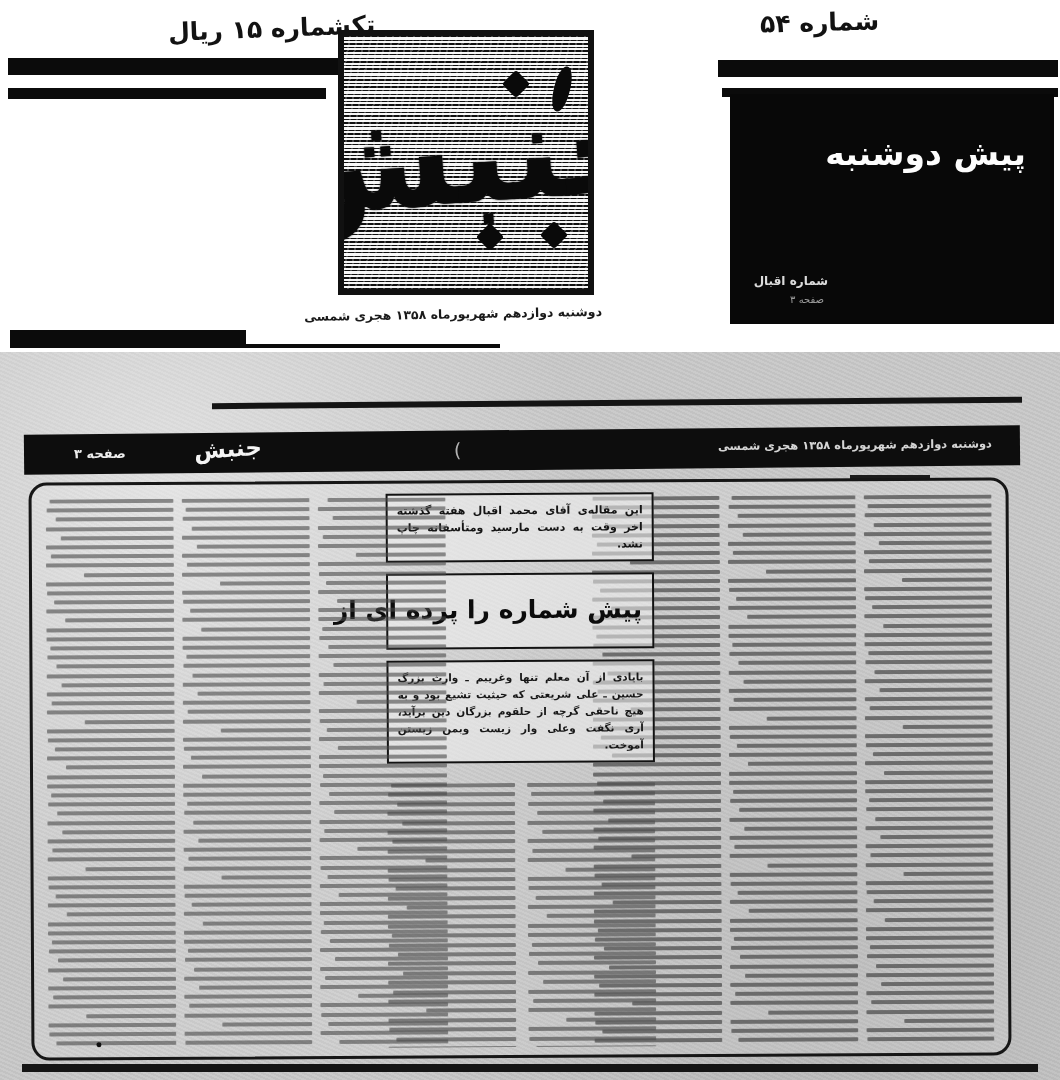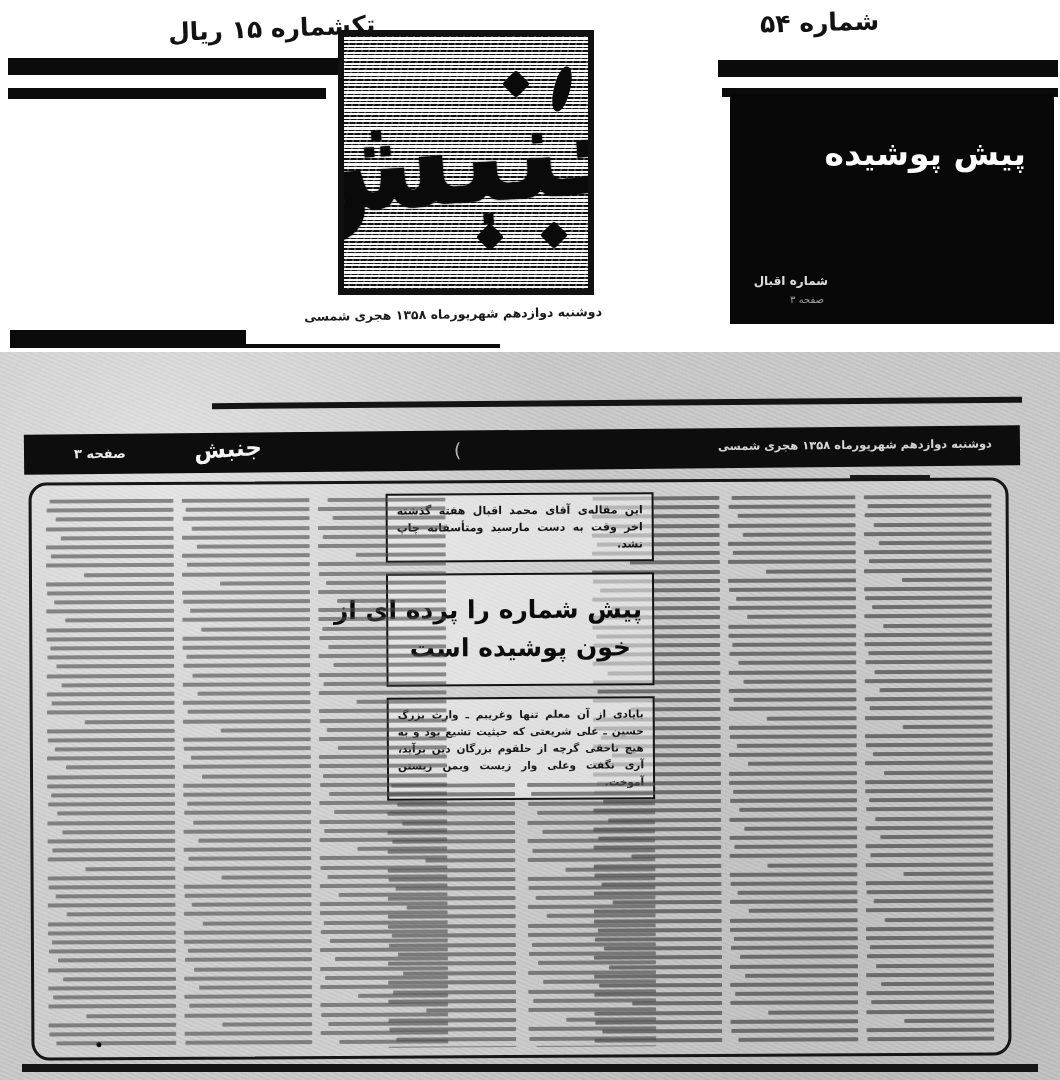--- a/index.html
+++ b/index.html
@@ -398,21 +398,21 @@
     <span class="diamond" id="d1"></span>
     <span class="diamond" id="d2"></span>
     <span class="diamond" id="d3"></span>
     <span class="diamond" id="d4"></span>
     <div id="logo-word">جنبش</div>
   </div>
 
   <div id="date-line">دوشنبه دوازدهم شهریورماه ۱۳۵۸ هجری شمسی</div>
 
   <div class="black-box" id="box-right">
-    <div class="right-line" id="rline1">پیش پوشیده</div>
+    <div class="right-line" id="rline1">پیش دوشنبه</div>
     <div id="box-right-byline">شماره اقبال</div>
     <div id="box-right-page">صفحه ۳</div>
   </div>
 </div>
 
 <div id="page-scan">
 
   <div id="scan-top-rule"></div>
 
   <div id="scan-strip">
@@ -612,21 +612,20 @@
         <div class="ln" style="width: 94%;"></div>
         <div class="ln" style="width: 100%;"></div>
       </div>
 
     <div id="center-block">
       <div class="art-box" id="kicker-box">
         <p>این مقاله‌ی آقای محمد اقبال هفته گذشته اخر وقت به دست مارسید ومتأسفانه چاپ نشد.</p>
       </div>
       <div class="art-box" id="headline-box">
         <div class="hl">پیش شماره را پرده ای از</div>
-        <div class="hl">خون پوشیده است</div>
       </div>
       <div class="art-box" id="lede-box">
         <p>بایادی از آن معلم تنها وغریبم ـ وارث بزرگ حسین ـ علی شریعتی که حیثیت تشیع بود و به هیچ ناحقی گرچه از حلقوم بزرگان دین برآید، آری نگفت وعلی وار زیست وبمن زیستن آموخت.</p>
       </div>
     </div>
 
     <div id="center-lower">
       <div class="subcol">
           <div class="ln" style="width: 100%;"></div>
           <div class="ln" style="width: 97%;"></div>

